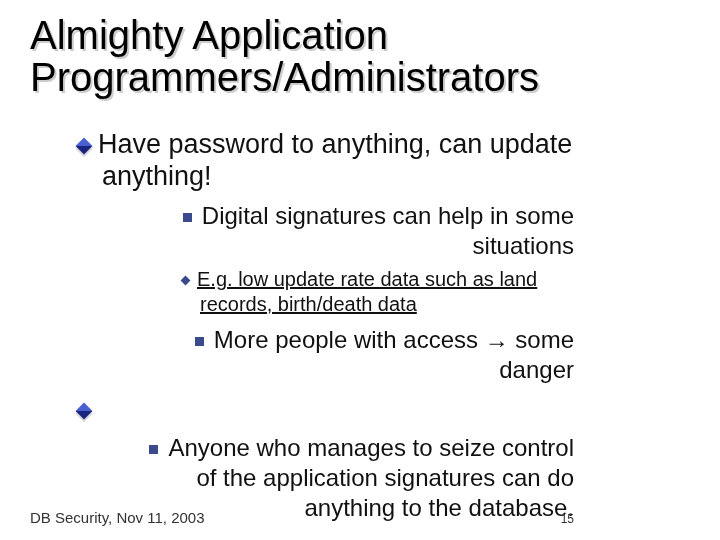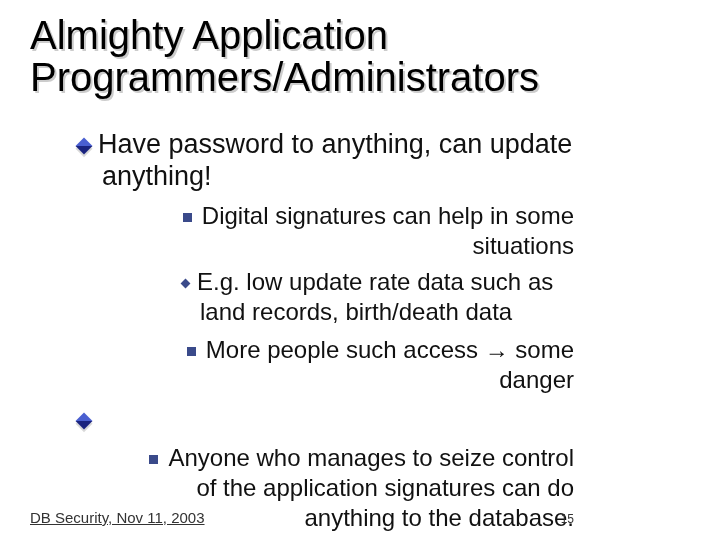--- a/index.html
+++ b/index.html
@@ -67,33 +67,33 @@
   }
   .lvl2 {
     font-size: 24px;
     line-height: 1.25;
     margin: 8px 0 6px 100px;
     text-indent: -22px;
     padding-left: 22px;
     text-align: right;
   }
   .lvl3 {
-    font-size: 24px;
+    font-size: 20px;
     line-height: 1.25;
     margin: 6px 0 6px 152px;
     text-indent: -18px;
     padding-left: 18px;
+    text-decoration: underline;
   }
   .footer-left {
     position: absolute;
     left: 30px;
     bottom: 14px;
     font-size: 15px;
     color: #333;
-    text-decoration: underline;
   }
   .footer-right {
     position: absolute;
     right: 30px;
     bottom: 14px;
     font-size: 12px;
     color: #333;
   }
 </style>
 </head>
@@ -109,21 +109,21 @@
 
   <div class="lvl2">
     <span class="square-bullet"></span><span>Digital signatures can help in some situations</span>
   </div>
 
   <div class="lvl3">
     <span class="small-square-bullet"></span><span>E.g. low update rate data such as land records, birth/death data</span>
   </div>
 
   <div class="lvl2">
-    <span class="square-bullet"></span><span>More people such access </span><span class="arrow">→</span><span> some danger</span>
+    <span class="square-bullet"></span><span>More people with access </span><span class="arrow">→</span><span> some danger</span>
   </div>
 
   <div class="lvl1">
     <span class="diamond-bullet"></span>
   </div>
 
   <div class="lvl2">
     <span class="square-bullet"></span><span>Anyone who manages to seize control of the application signatures can do anything to the database.</span>
   </div>
 

